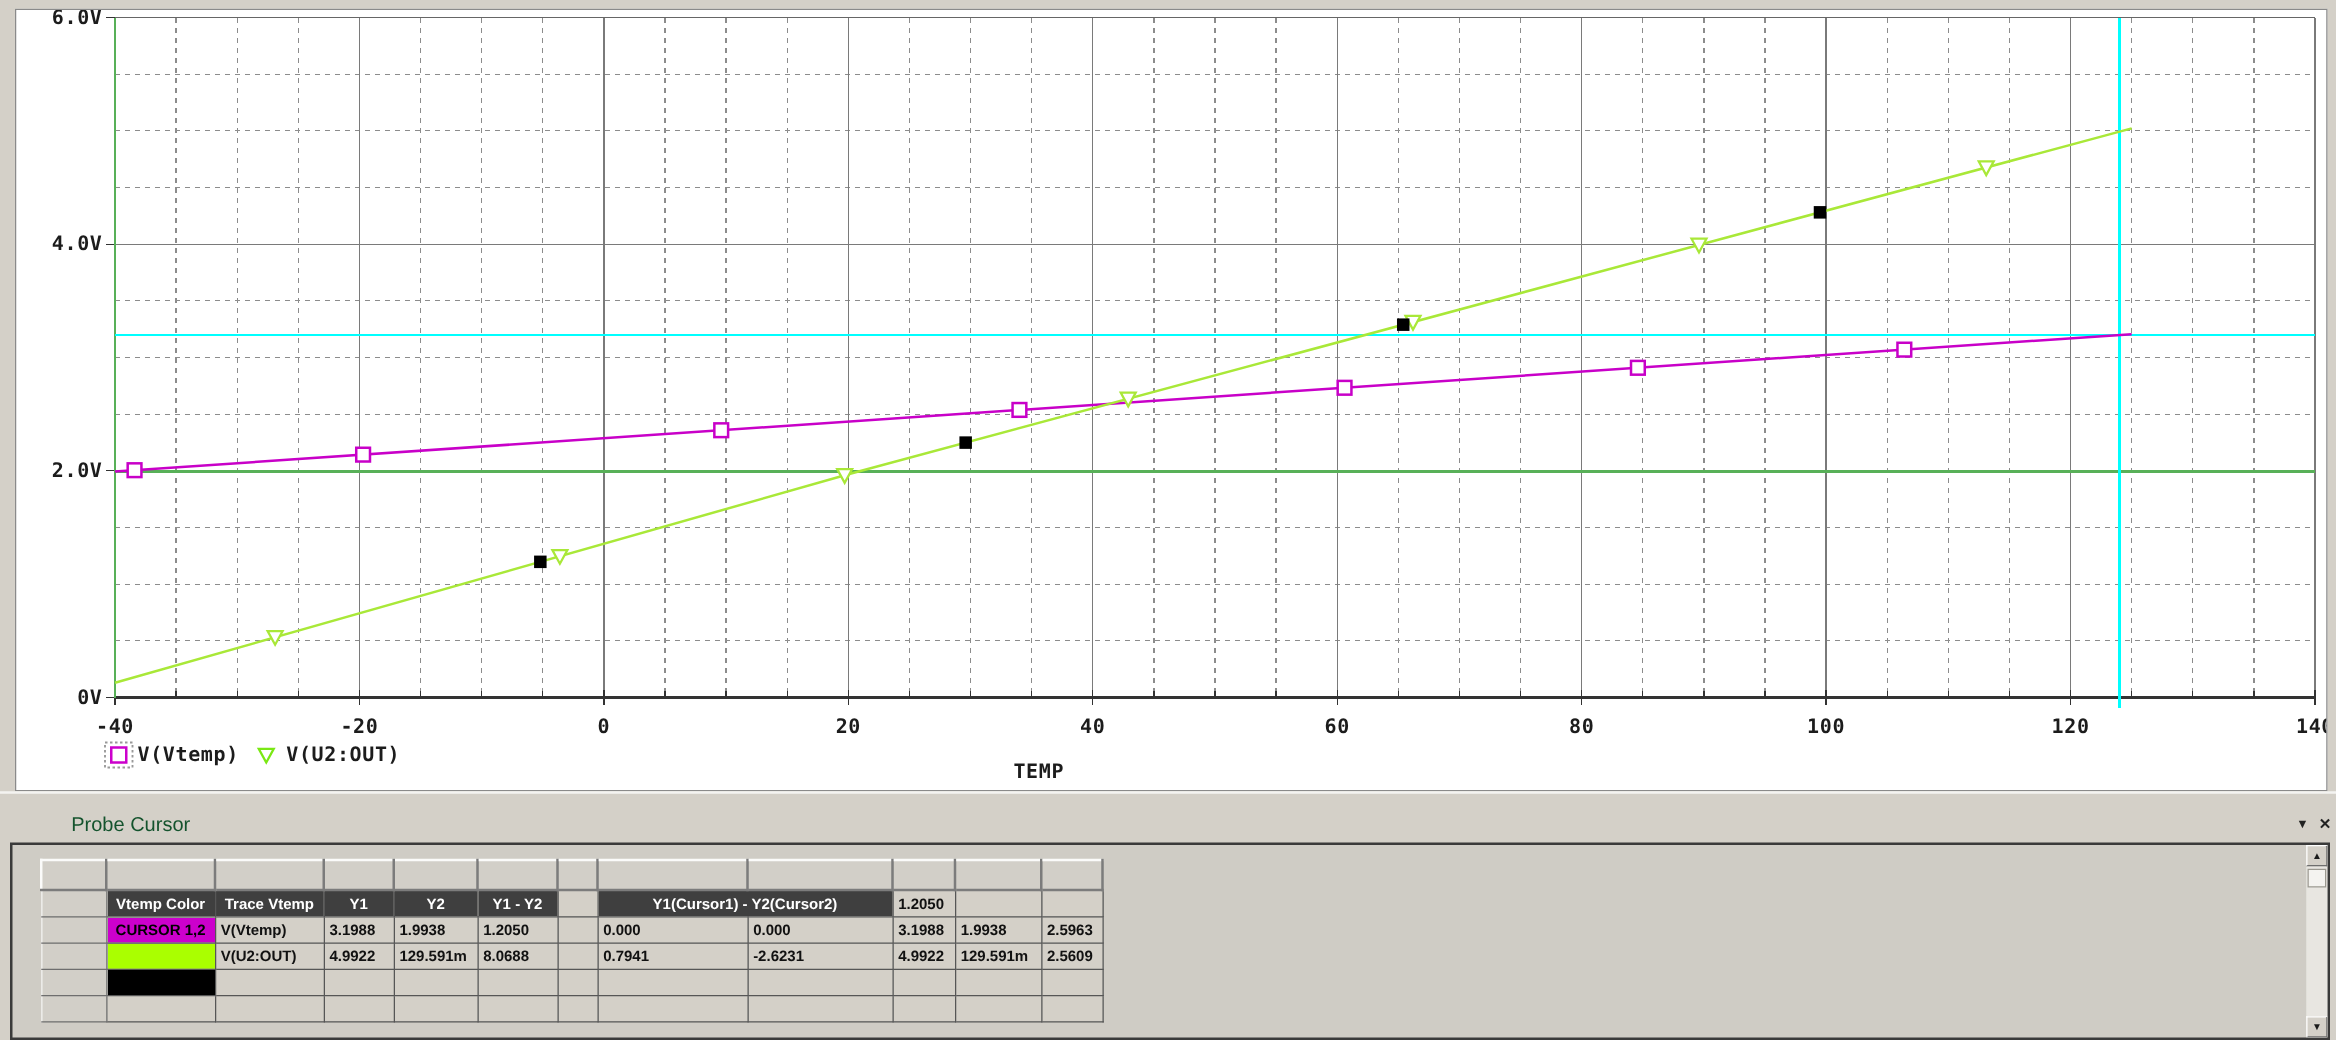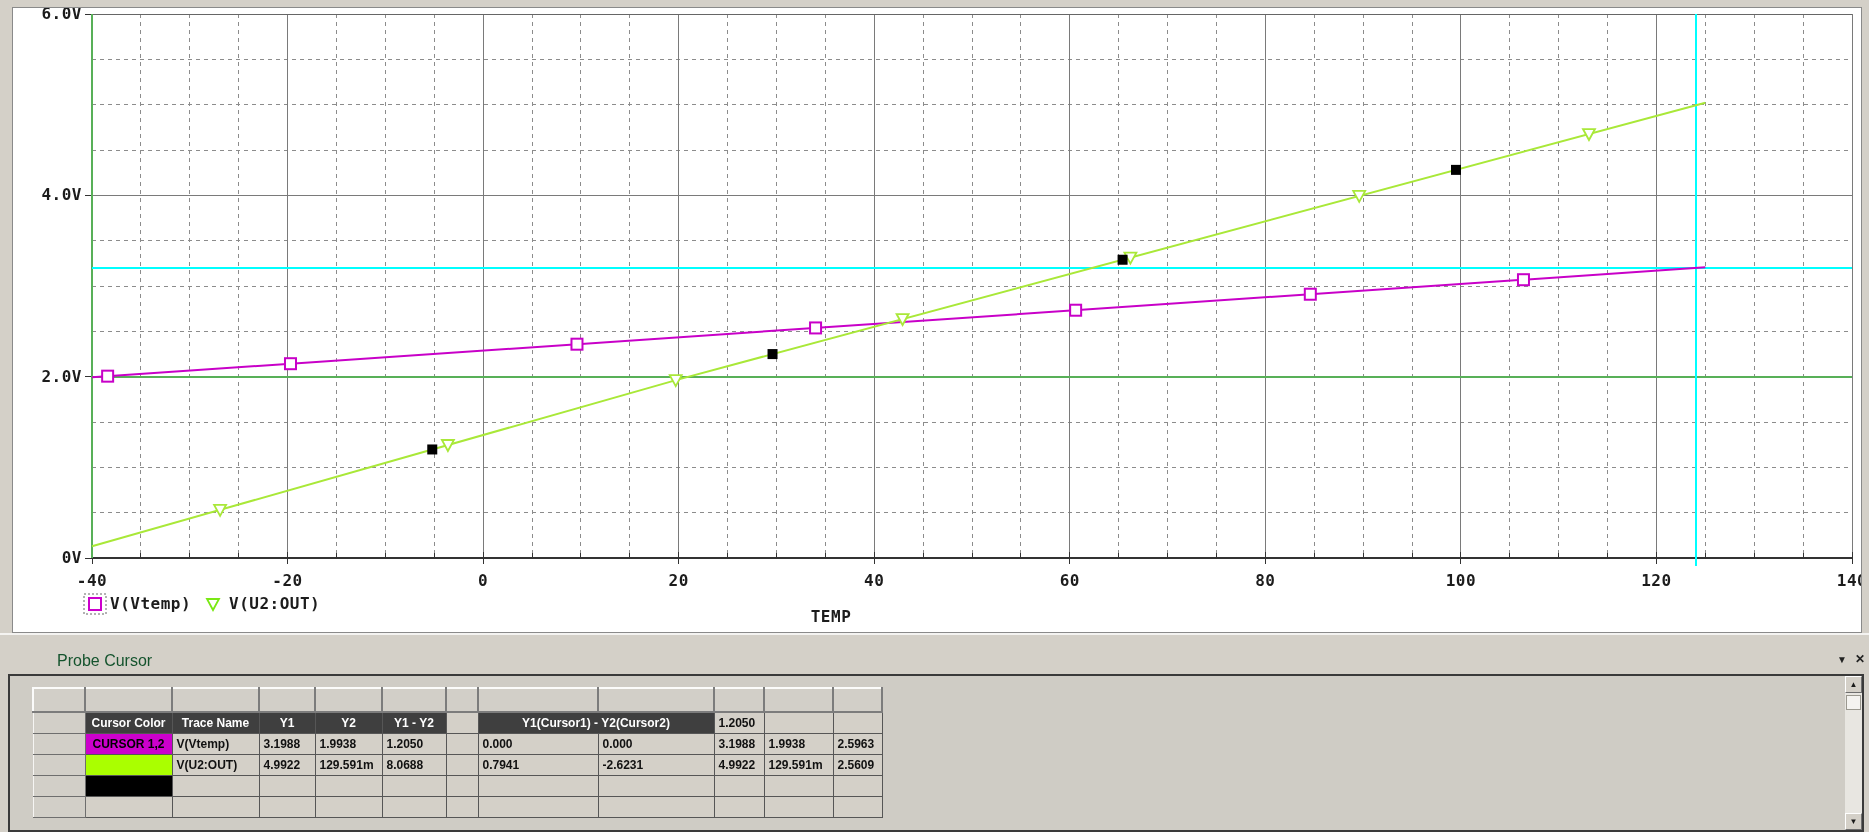--- a/index.html
+++ b/index.html
@@ -248,22 +248,22 @@
         <td class="hc"></td>
         <td class="hc"></td>
         <td class="hc"></td>
         <td class="hc"></td>
         <td class="hc"></td>
         <td class="hc"></td>
         <td class="hc"></td>
       </tr>
       <tr>
         <td class="rh"></td>
-        <td class="dk">Cursor Color</td>
-        <td class="dk">Trace Name</td>
+        <td class="dk">Vtemp Color</td>
+        <td class="dk">Trace Vtemp</td>
         <td class="dk y1h">Y1</td>
         <td class="dk y2h">Y2</td>
         <td class="dk">Y1 - Y2</td>
         <td></td>
         <td class="dk" colspan="2">Y1(Cursor1) - Y2(Cursor2)</td>
         <td>1.2050</td>
         <td></td>
         <td></td>
       </tr>
       <tr>

